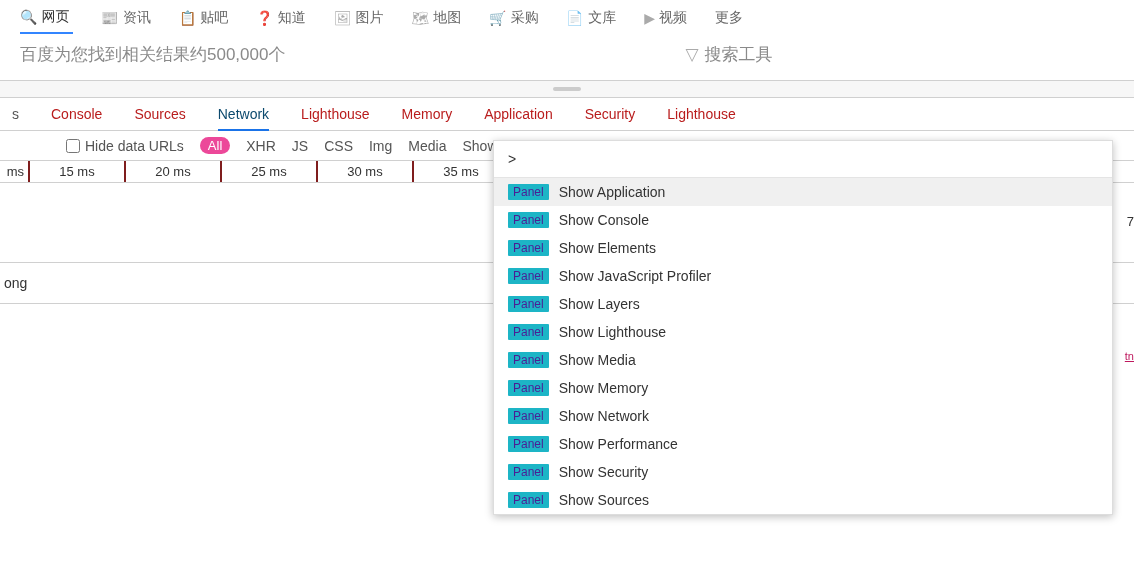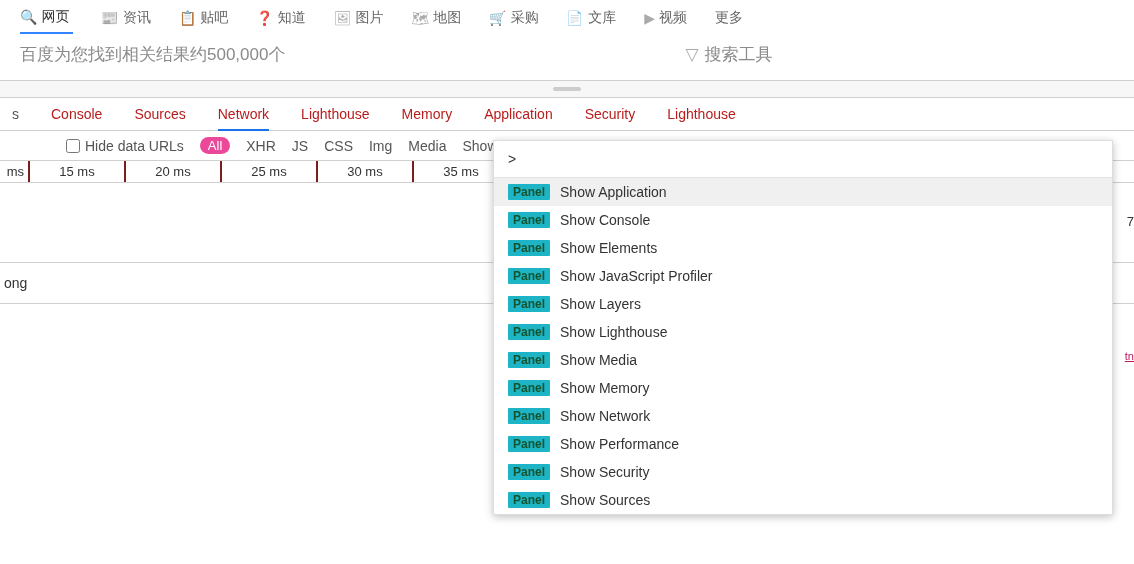--- a/index.html
+++ b/index.html
@@ -17,21 +17,21 @@
 .tools{display:flex;align-items:center;gap:6px;color:#8a8a8a}
 .funnel{color:#aaa}
 
 .dev-wrap{border-top:1px solid #d0d0d0;background:#fff}
 .drag-handle{display:flex;justify-content:center;padding:6px 0;border-bottom:1px solid #d0d0d0;background:#f7f7f7}
 .drag-handle span{width:28px;height:4px;background:#ccc;border-radius:2px}
 
 .dev-tabs{display:flex;align-items:center;gap:32px;padding:8px 0 8px 12px;border-bottom:1px solid #d0d0d0;color:#555;font-size:14px}
 .dev-tab{cursor:pointer;color:#b91c1c}
 .dev-tab.partial{color:#555}
-.dev-tab.active{color:#b91c1c;font-weight:500;position:relative}
+.dev-tab.active{color:#0c4a6e;font-weight:500;position:relative}
 .dev-tab.active::after{content:"";position:absolute;left:0;right:0;bottom:-9px;height:2px;background:#1a73e8}
 
 .net-toolbar{display:flex;align-items:center;gap:14px;padding:6px 18px;border-bottom:1px solid #d0d0d0;color:#333;font-size:14px}
 .chk{display:flex;align-items:center;gap:5px}
 .chk input{width:14px;height:14px}
 .sep{width:1px;height:18px;background:#ccc}
 .sel{display:flex;align-items:center;gap:14px;padding:2px 6px}
 .sel .caret{color:#888;font-size:11px}
 .tb-ico{color:#666;font-size:16px;cursor:pointer}
 
@@ -48,21 +48,21 @@
 
 
 .cmd-menu{position:absolute;left:493px;top:140px;width:620px;background:#fff;box-shadow:0 2px 8px rgba(0,0,0,.25);border:1px solid #ddd;z-index:50}
 .cmd-input{padding:10px 14px;border-bottom:1px solid #e4e4e4;color:#333;font-size:14px}
 .cmd-list{max-height:380px;overflow-y:auto}
 .cmd-list::-webkit-scrollbar{width:14px}
 .cmd-list::-webkit-scrollbar-track{background:#f1f1f1}
 .cmd-list::-webkit-scrollbar-thumb{background:#c0c0c0;border:3px solid #f1f1f1;border-radius:7px}
 .cmd-item{display:flex;align-items:center;gap:10px;padding:6px 14px;cursor:pointer;font-size:14px;color:#333}
 .cmd-item.sel{background:#f0f0f0}
-.badge{background:#1db5c6;color:#14532d;font-size:12px;font-weight:700;padding:1px 5px;border-radius:1px}
+.badge{background:#1db5c6;color:#4c1d95;font-size:12px;font-weight:400;padding:1px 5px;border-radius:1px}
 
 .right-snip{position:absolute;right:0;top:350px;font-size:11px;color:#be185d;text-decoration:underline}
 .right-num{position:absolute;right:0;top:214px;font-size:13px;color:#333}
 </style>
 </head>
 <body>
 
 <div class="topnav">
   <div class="topnav-item active">
       <span class="nav-ico">🔍</span>

